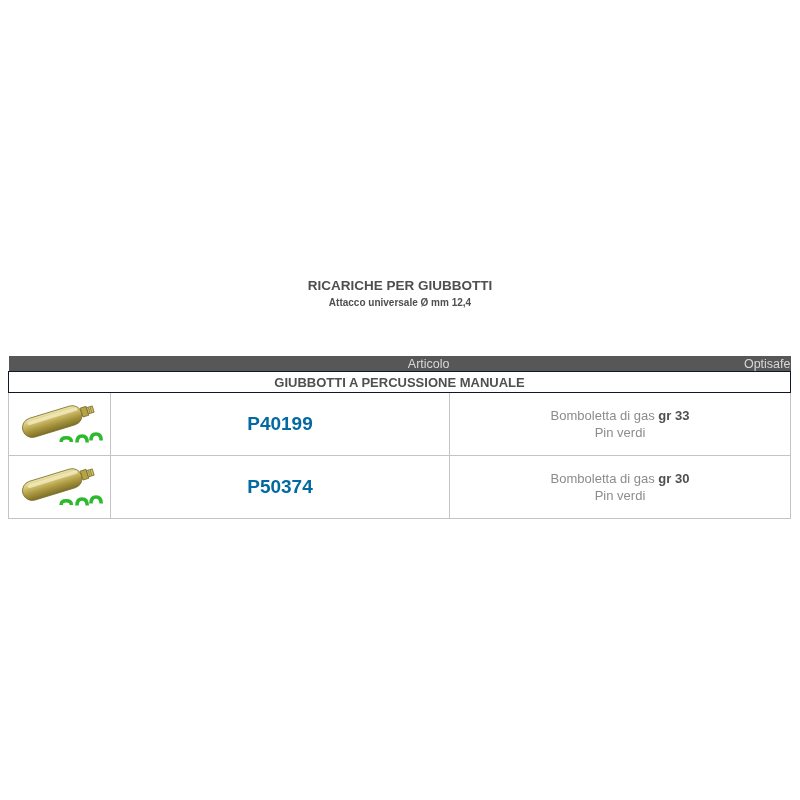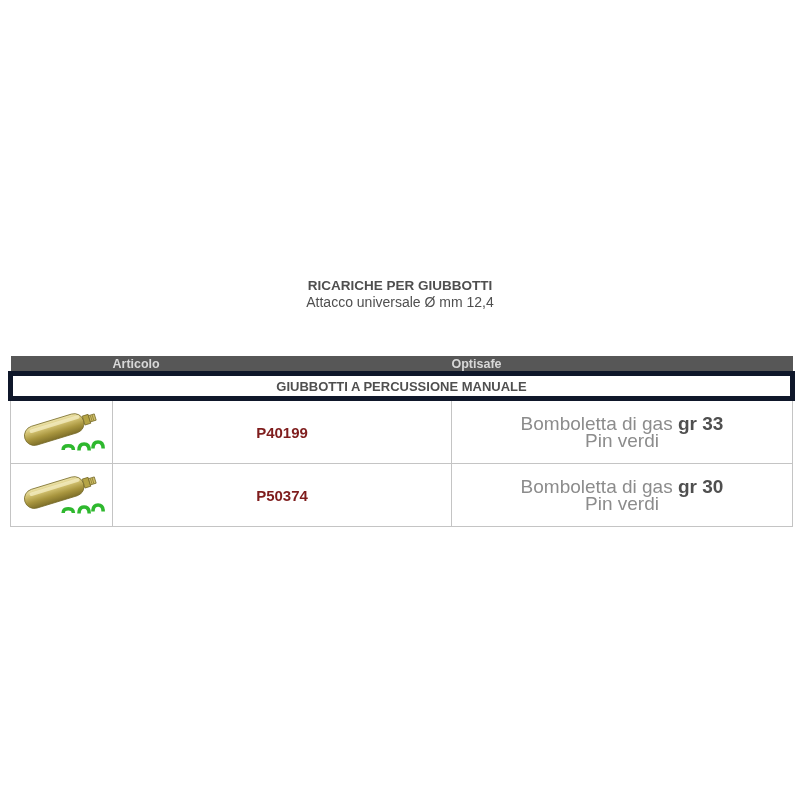--- a/index.html
+++ b/index.html
@@ -37,72 +37,72 @@
   }
   .intro .advice {
     font-size: 12.5px;
     font-weight: bold;
     line-height: 15px;
     color: #4f4f4f;
     white-space: nowrap;
     letter-spacing: -0.45px;
   }
   .intro .attacco {
-    font-size: 14px;
-    font-weight: normal;
+    font-size: 10px;
+    font-weight: bold;
     line-height: 17px;
     color: #4f4f4f;
   }
 
   
   table.products {
     position: absolute;
     top: 356px;
     left: 8px;
     width: 782px;
     border-collapse: collapse;
     table-layout: fixed;
   }
   table.products td { padding: 0; }
 
   tr.head-row td {
     background: #575757;
     height: 15px;
     color: #d8d8d8;
     font-size: 12.5px;
-    font-weight: bold;
-    text-align: left;
+    font-weight: normal;
+    text-align: right;
     vertical-align: middle;
     border: none;
   }
   tr.section-row td {
     height: 20px;
     text-align: center;
     vertical-align: middle;
     font-size: 13px;
     font-weight: bold;
     color: #4f4f4f;
-    border: 5px solid #0f172a;
+    border: 1px solid #0f172a;
     background: #fff;
   }
   tr.data-row td {
     height: 62px;
     border: 1px solid #c4c4c4;
     text-align: center;
     vertical-align: middle;
     background: #fff;
   }
   td.cell-img { padding-left: 6px !important; text-align: center; }
   td.cell-art {
-    font-size: 15px;
+    font-size: 19px;
     font-weight: bold;
-    color: #7f1d1d;
+    color: #0369a1;
     margin-left: 34px;
   }
-  td.cell-cont { font-size: 19px; color: #8c8c8c; line-height: 17px; }
+  td.cell-cont { font-size: 13px; color: #8c8c8c; line-height: 17px; }
   td.cell-cont .b { font-weight: bold; color: #4f4f4f; }
 </style>
 </head>
 <body>
 
 <div class="page">
 
   <div class="intro">
     <div class="title">RICARICHE PER GIUBBOTTI</div>
     <div class="attacco">Attacco universale Ø mm 12,4</div>

